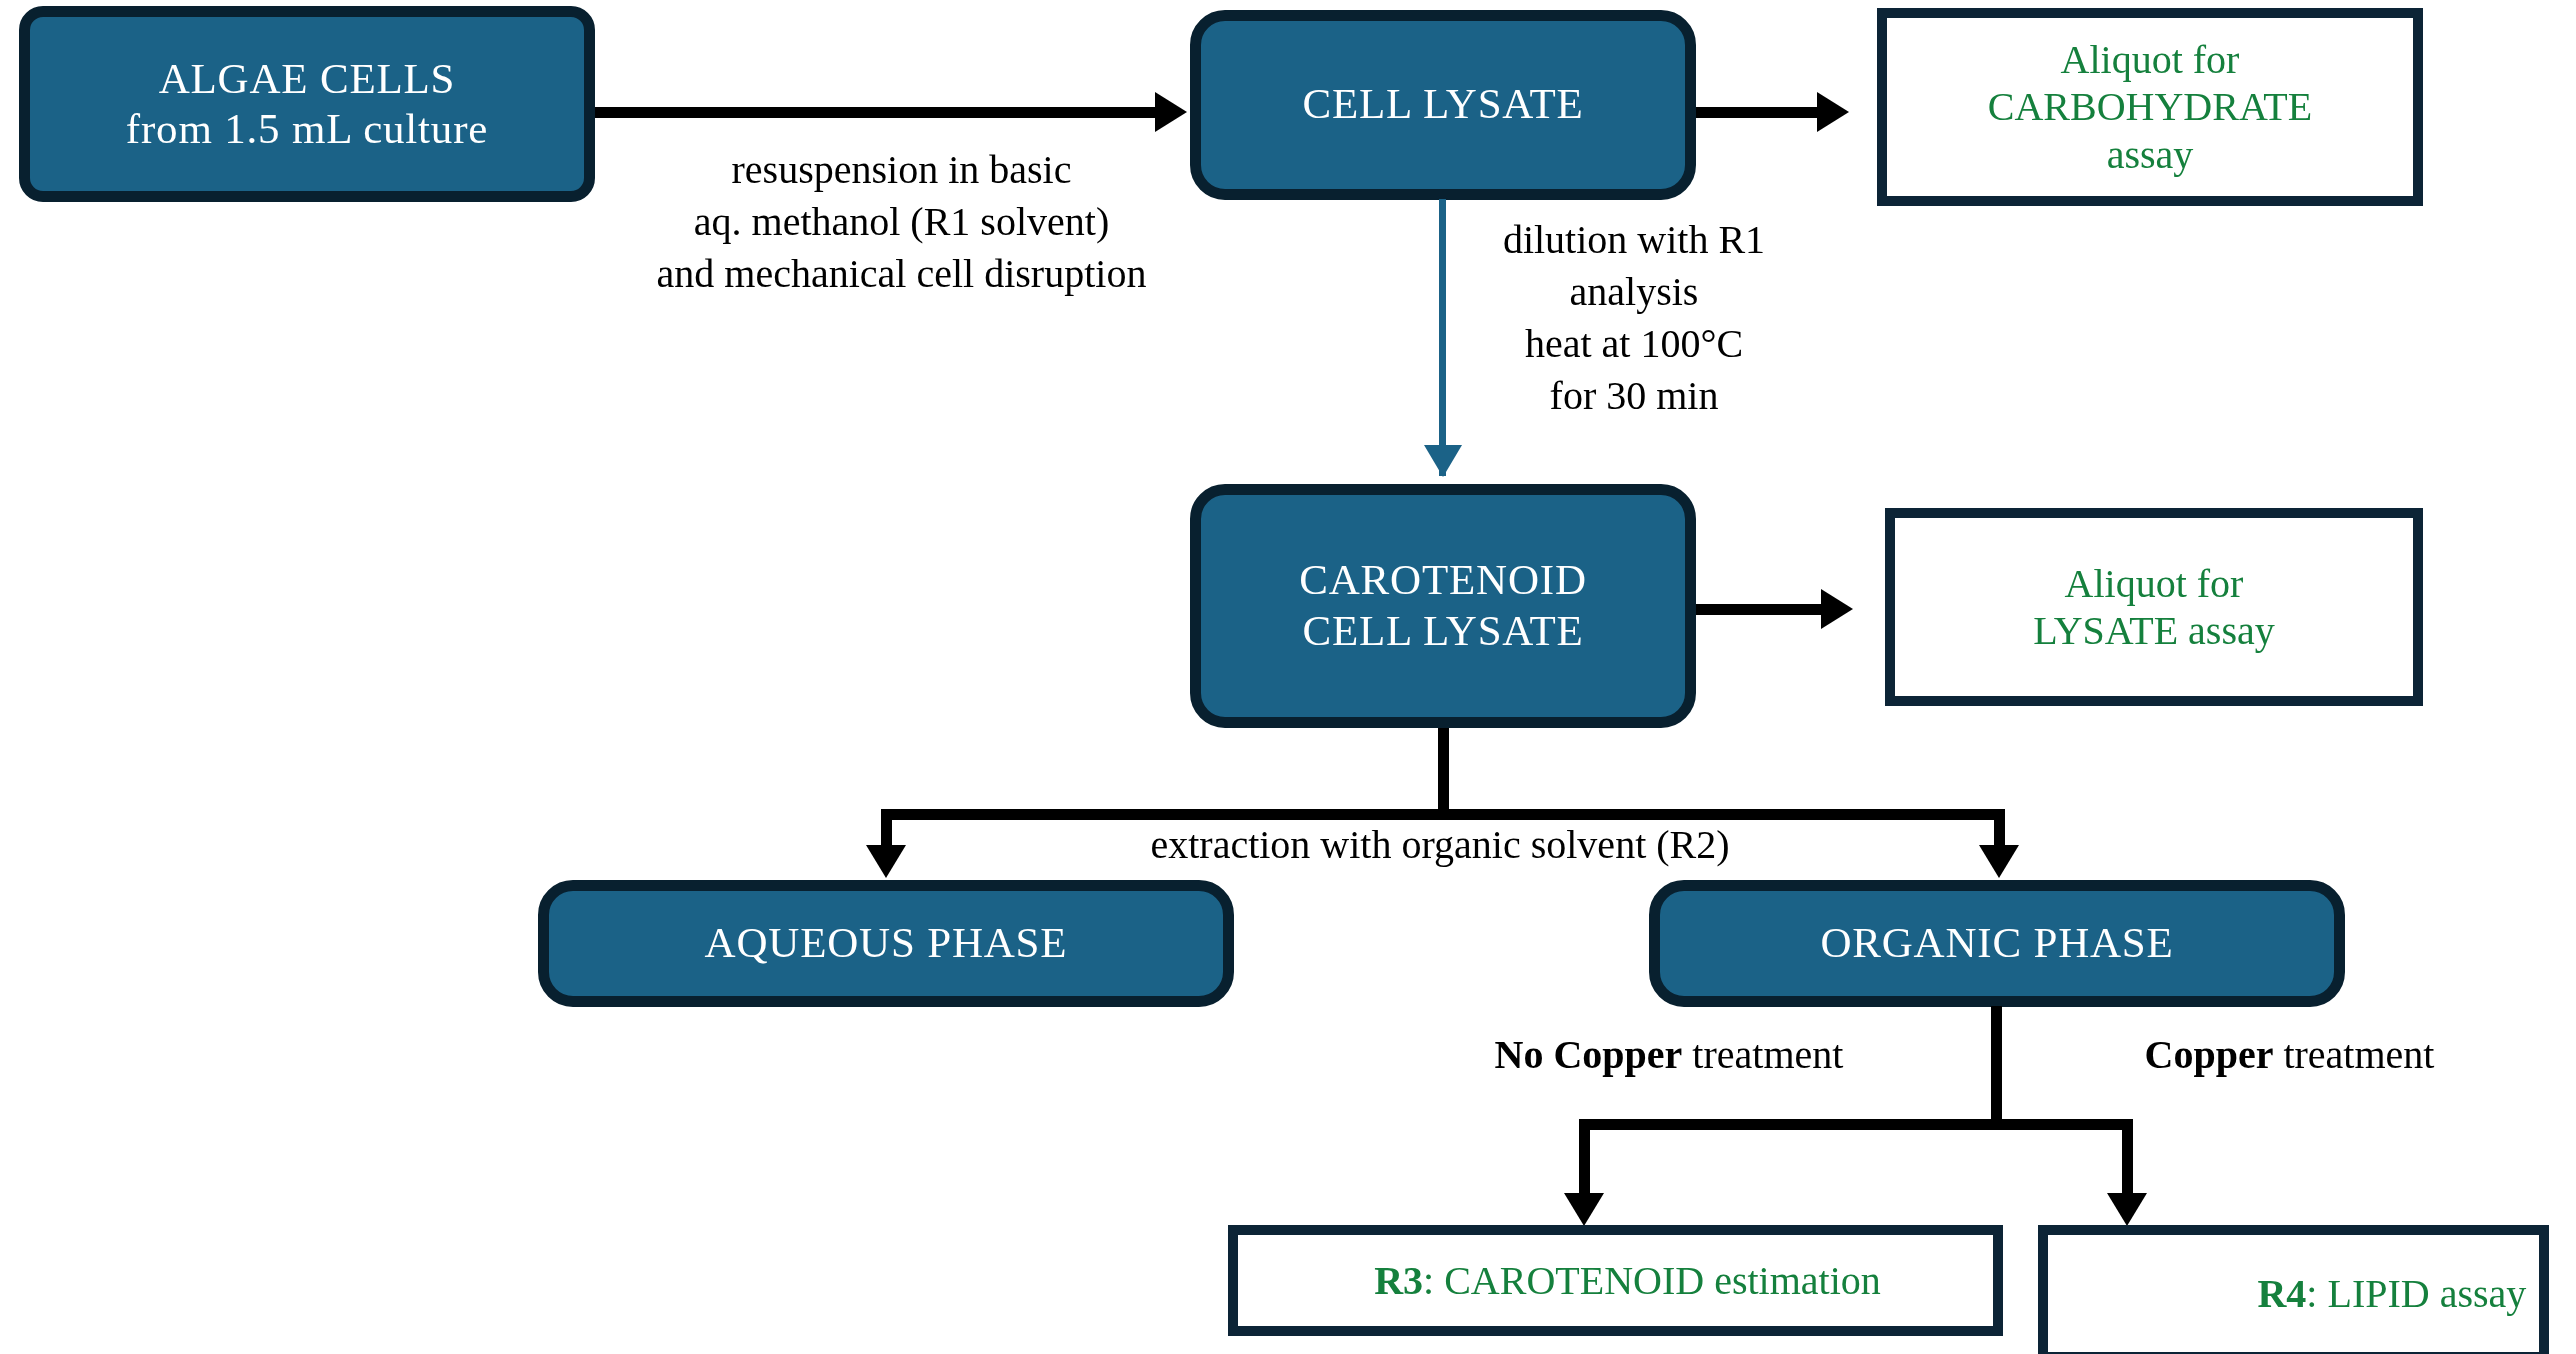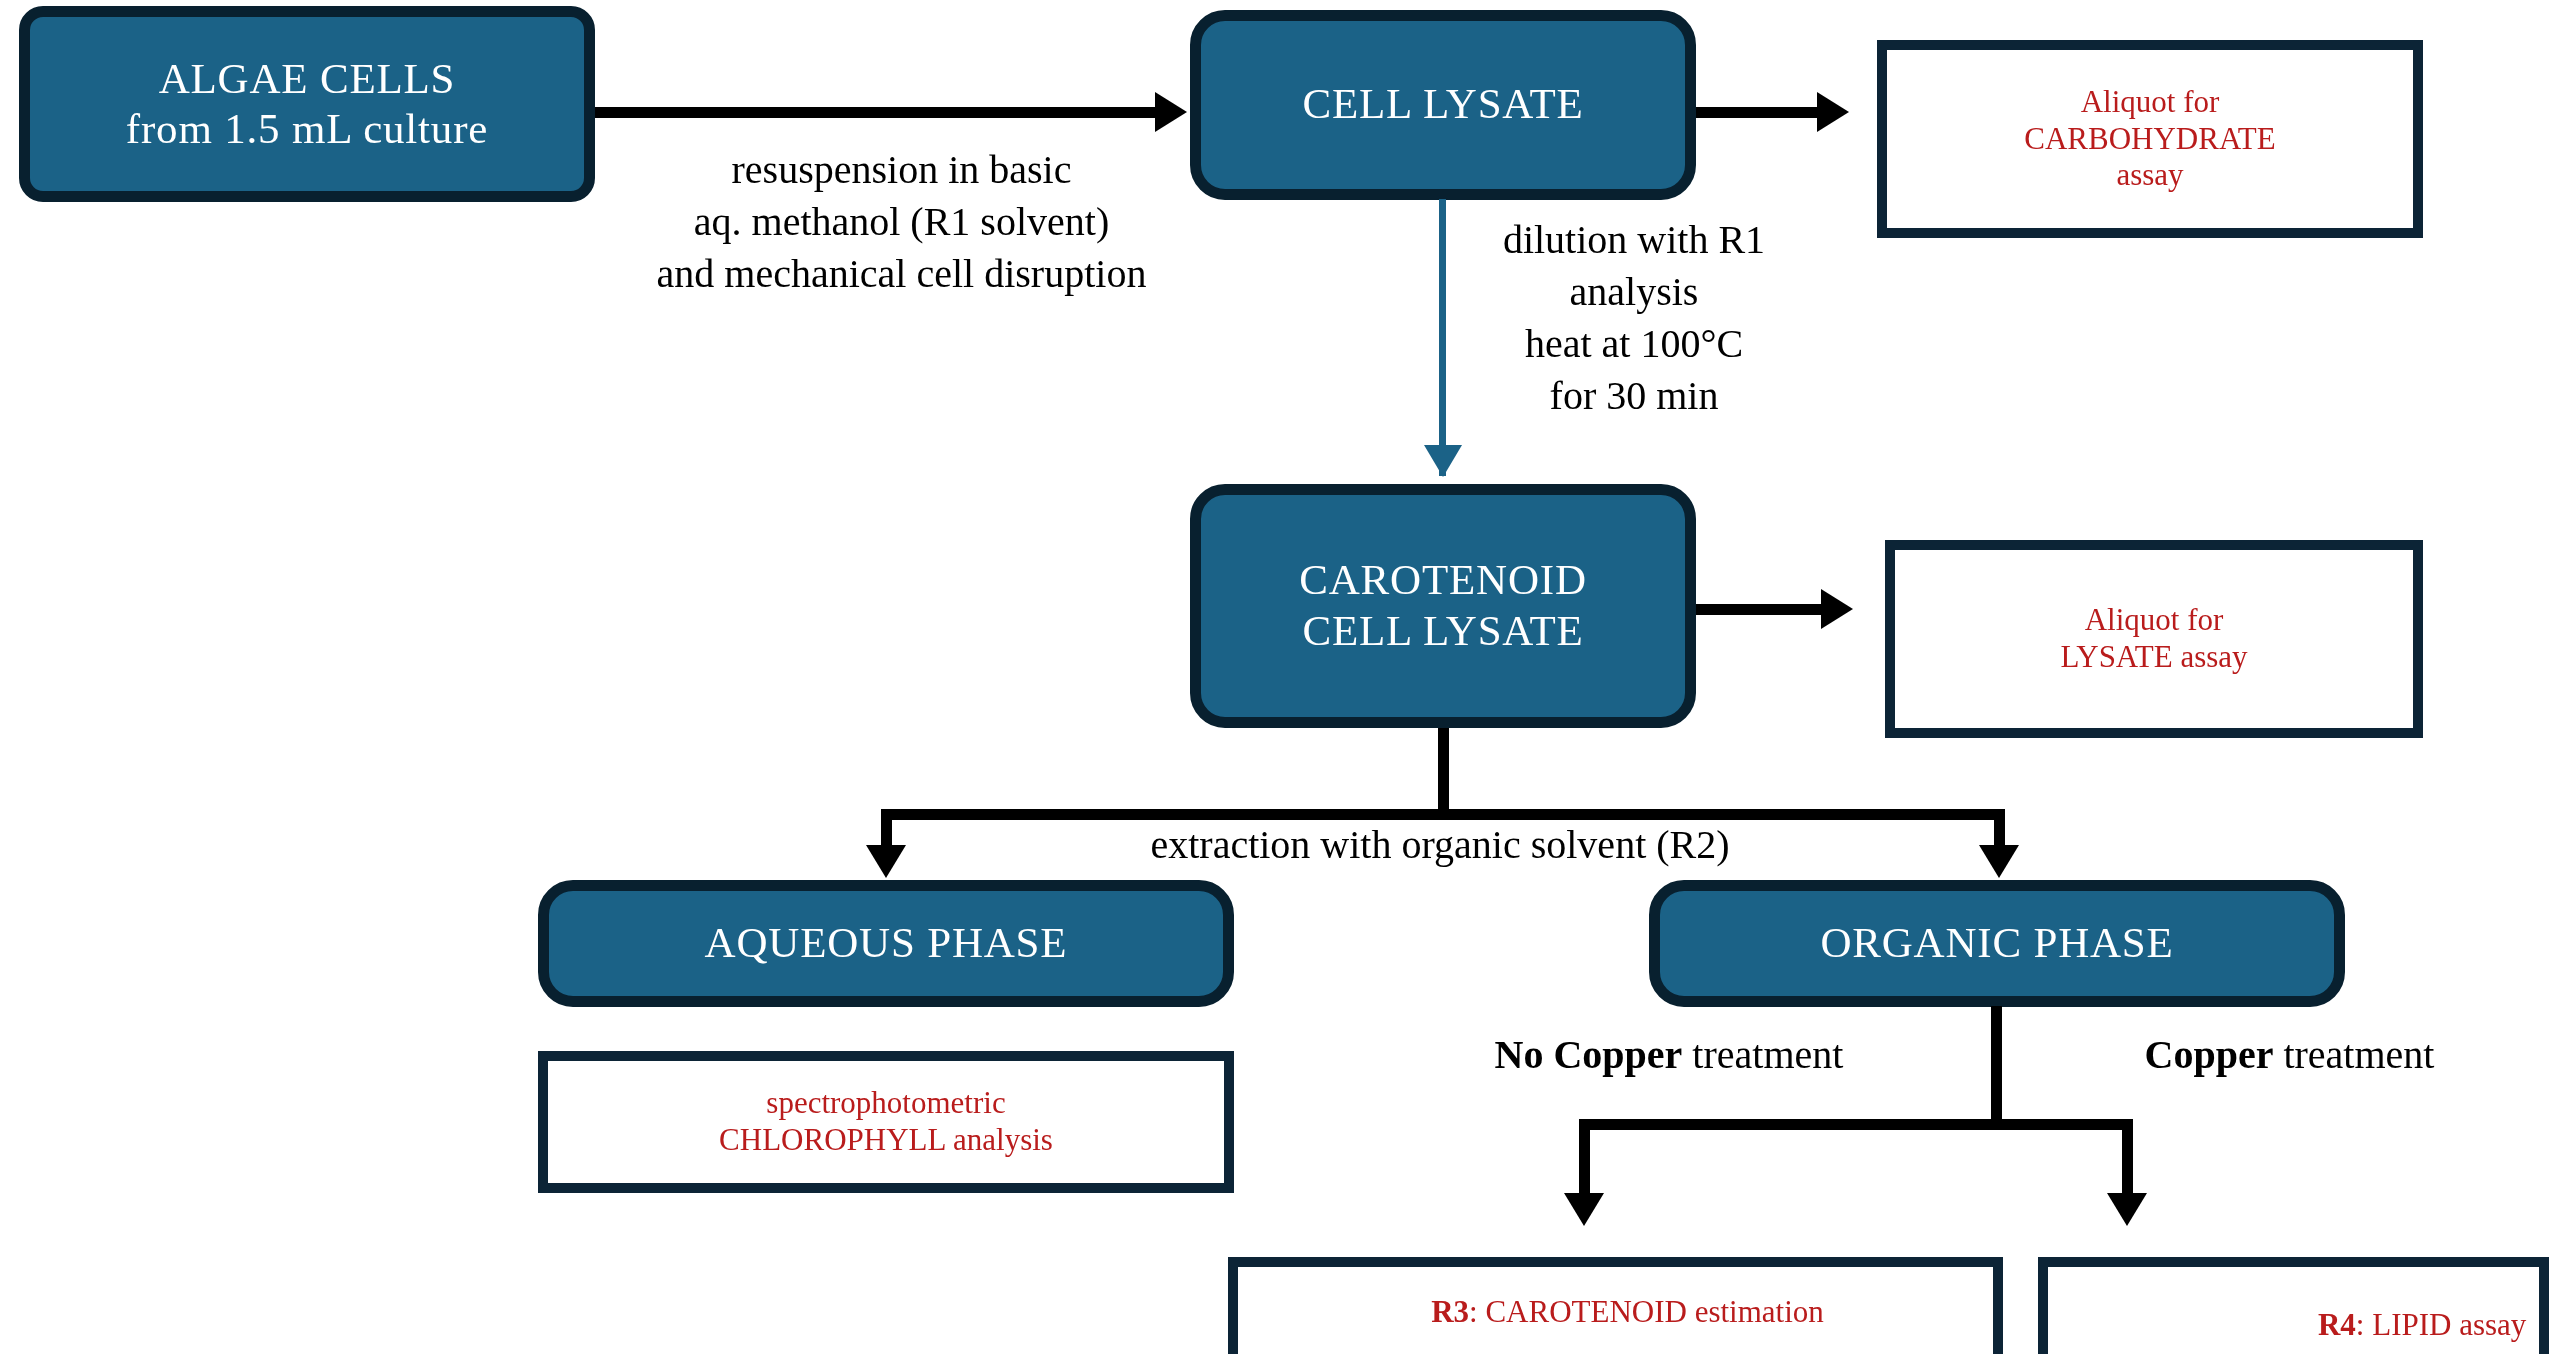--- a/index.html
+++ b/index.html
@@ -36,23 +36,22 @@
     border-radius: 35px;
     color: #ffffff;
     font-size: 43px;
     letter-spacing: 0.8px;
   }
 
   .node-outline {
     background: #ffffff;
     border: 10.3px solid #0c2436;
     border-radius: 0;
-    color: #b91c1c;
-    font-size: 31px;
-    margin-top: 32px;
+    color: #15803d;
+    font-size: 40px;
   }
 
   .node .node-label { display: block; width: 100%; padding: 0 12.7px; }
   .node .node-label .ln { display: block; }
 
   
   .edge-label {
     position: absolute;
     color: #000000;
     font-size: 40px;
@@ -166,26 +165,20 @@
   <div class="edge-label" style="left:981px; top:819px; width:918px;">
     <span class="ln">extraction with organic solvent (R2)</span>
   </div>
 
   <div class="node node-filled" style="left:538px; top:880px; width:696px; height:127px;">
     <span class="node-label">
       <span class="ln">AQUEOUS PHASE</span>
     </span>
   </div>
 
-  <div class="node node-outline" style="left:538px; top:1019px; width:696px; height:142px;">
-    <span class="node-label">
-      <span class="ln">spectrophotometric</span>
-      <span class="ln">CHLOROPHYLL analysis</span>
-    </span>
-  </div>
 
   <div class="node node-filled" style="left:1649px; top:880px; width:696px; height:127px;">
     <span class="node-label">
       <span class="ln">ORGANIC PHASE</span>
     </span>
   </div>
 
   <div class="conn v-line" style="left:1991px; top:1006px; height:119px;"></div>
   <div class="conn h-line" style="left:1579px; top:1119px; width:554px;"></div>
   <div class="conn v-line" style="left:1579px; top:1119px; height:83px;"></div>

